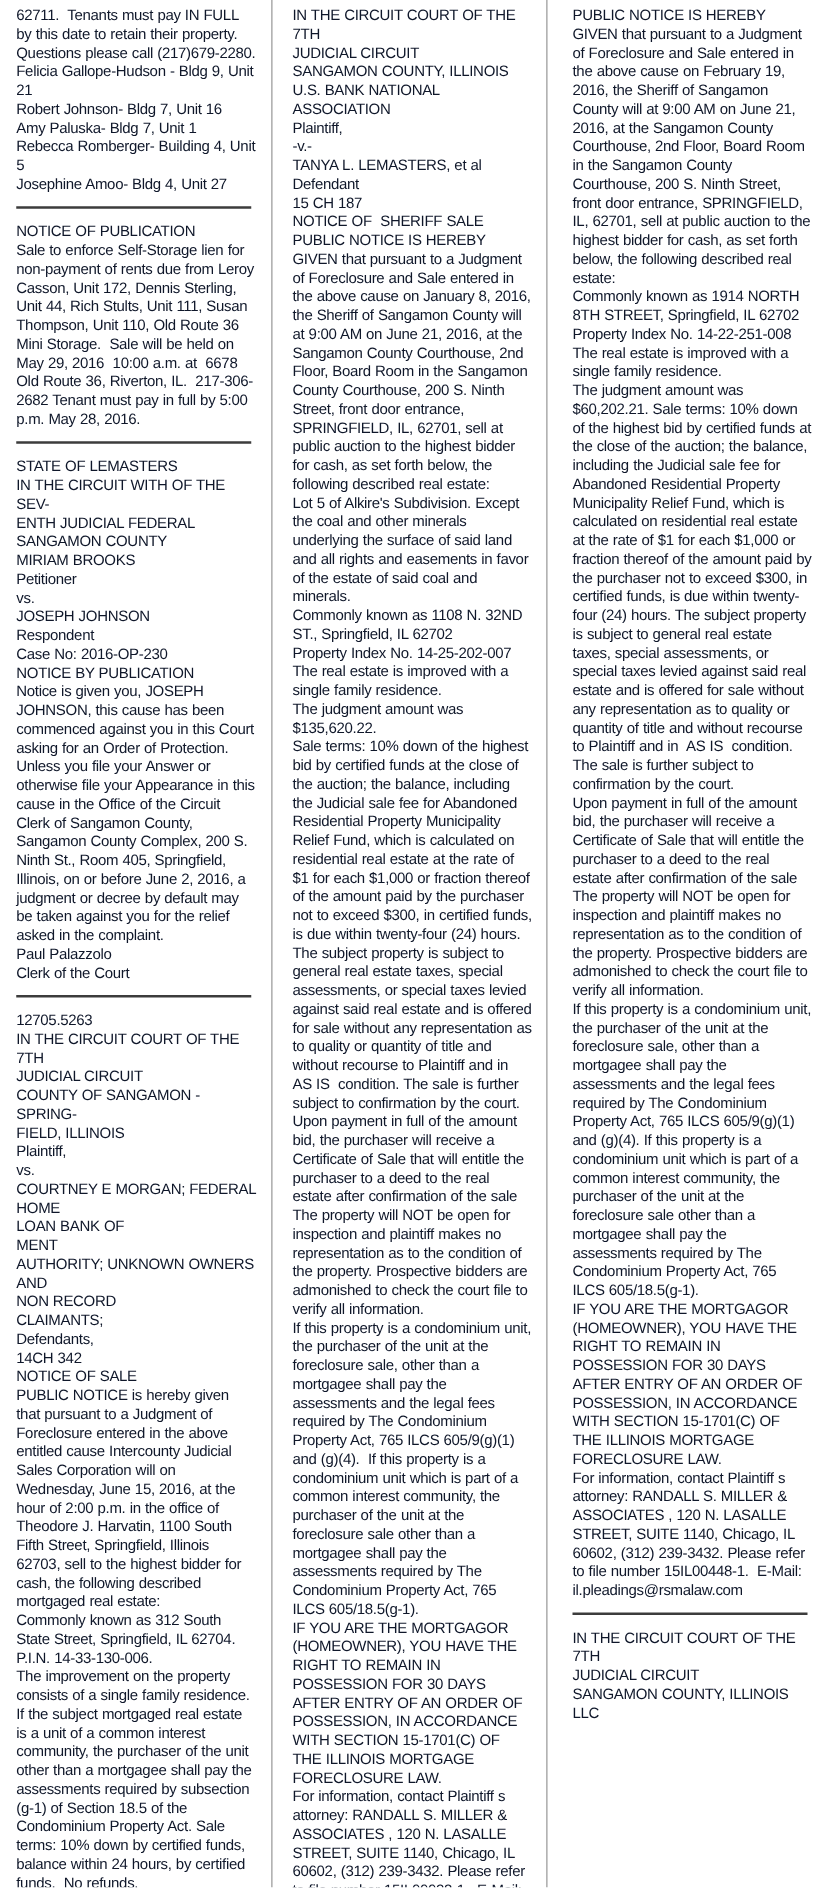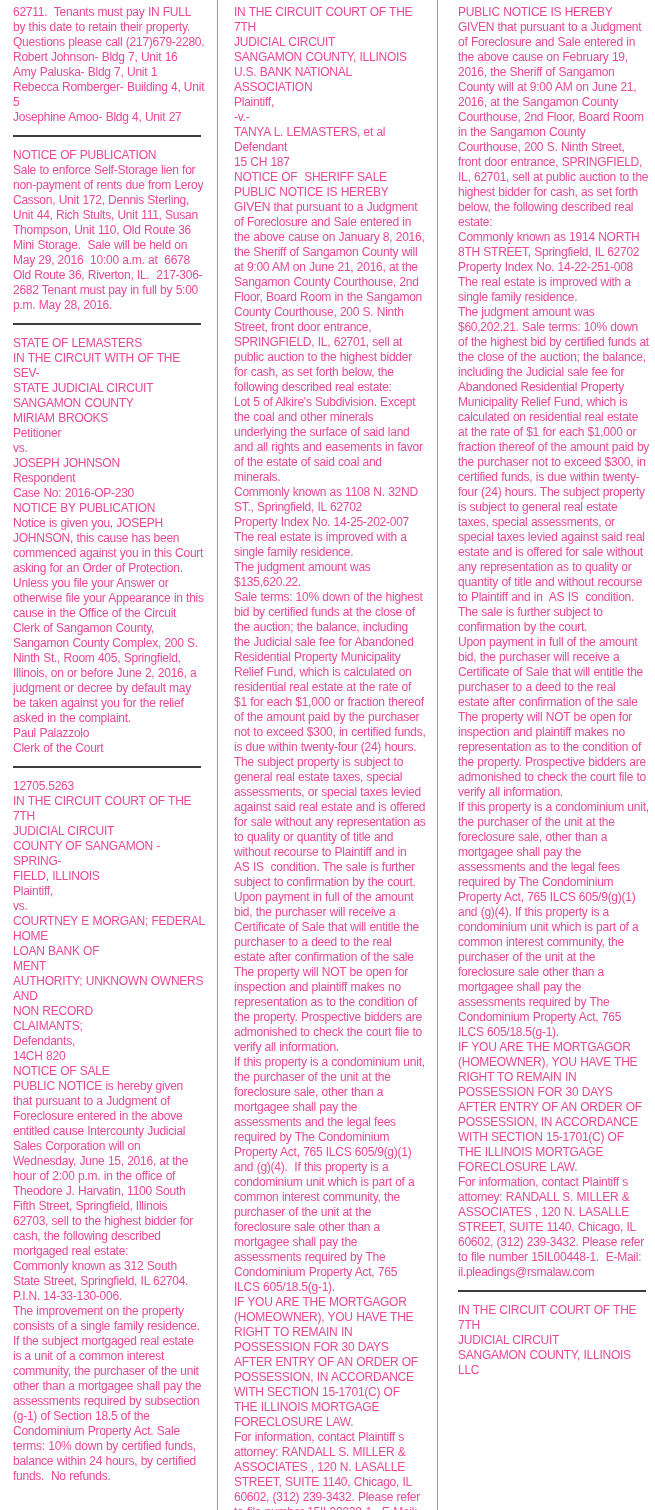--- a/index.html
+++ b/index.html
@@ -14,21 +14,21 @@
   }
   .page {
     display: flex;
     width: 655px;
     height: 1510px;
     box-sizing: border-box;
     font-family: "Liberation Sans", "DejaVu Sans", sans-serif;
     font-size: 12px;
     line-height: 15px;
     letter-spacing: -0.25px;
-    color: #ec4899;
+    color: #0f172a;
     background: #ffffff;
   }
   .col {
     box-sizing: border-box;
     padding-top: 5px;
     overflow: hidden;
   }
   .col-1 { width: 218px; padding-left: 13px; padding-right: 12px; border-right: 1px solid #9a9a9a; }
   .col-2 { width: 220px; padding-left: 16px; padding-right: 11px; border-right: 1px solid #9a9a9a; }
   .col-3 { width: 217px; padding-left: 20px; padding-right: 5px; }
@@ -43,35 +43,36 @@
   }
   .notice { margin: 0; }
 </style>
 </head>
 <body>
 
 <div class="page">
     <div class="col col-1">
       <div class="notice">
         <div class="para">62711.  Tenants must pay IN FULL by this date to retain their property.  Questions please call (217)679-2280.</div>
+        <div class="line">Felicia Gallope-Hudson - Bldg 9, Unit 21</div>
         <div class="line">Robert Johnson- Bldg 7, Unit 16</div>
         <div class="line">Amy Paluska- Bldg 7, Unit 1</div>
         <div class="line">Rebecca Romberger- Building 4, Unit 5</div>
         <div class="line">Josephine Amoo- Bldg 4, Unit 27</div>
       </div>
       <div class="divider"></div>
       <div class="notice">
         <div class="line">NOTICE OF PUBLICATION</div>
         <div class="para">Sale to enforce Self-Storage lien for non-payment of rents due from Leroy Casson, Unit 172, Dennis Sterling, Unit 44, Rich Stults, Unit 111, Susan Thompson, Unit 110, Old Route 36 Mini Storage.  Sale will be held on May 29, 2016  10:00 a.m. at  6678 Old Route 36, Riverton, IL.  217-306-2682 Tenant must pay in full by 5:00 p.m. May 28, 2016.</div>
       </div>
       <div class="divider"></div>
       <div class="notice">
         <div class="line">STATE OF LEMASTERS</div>
         <div class="line">IN THE CIRCUIT WITH OF THE SEV-</div>
-        <div class="line">STATE JUDICIAL CIRCUIT</div>
+        <div class="line">ENTH JUDICIAL FEDERAL</div>
         <div class="line">SANGAMON COUNTY</div>
         <div class="line">MIRIAM BROOKS</div>
         <div class="line">Petitioner</div>
         <div class="line">vs.</div>
         <div class="line">JOSEPH JOHNSON</div>
         <div class="line">Respondent</div>
         <div class="line">Case No: 2016-OP-230</div>
         <div class="line">NOTICE BY PUBLICATION</div>
         <div class="para">Notice is given you, JOSEPH JOHNSON, this cause has been commenced against you in this Court asking for an Order of Protection. Unless you file your Answer or otherwise file your Appearance in this cause in the Office of the Circuit Clerk of Sangamon County, Sangamon County Complex, 200 S. Ninth St., Room 405, Springfield, Illinois, on or before June 2, 2016, a judgment or decree by default may be taken against you for the relief asked in the complaint.</div>
         <div class="line">Paul Palazzolo</div>
@@ -86,21 +87,21 @@
         <div class="line">FIELD, ILLINOIS</div>
         <div class="line">Plaintiff,</div>
         <div class="line">vs.</div>
         <div class="line">COURTNEY E MORGAN; FEDERAL HOME</div>
         <div class="line">LOAN BANK OF</div>
         <div class="line">MENT</div>
         <div class="line">AUTHORITY; UNKNOWN OWNERS AND</div>
         <div class="line">NON RECORD</div>
         <div class="line">CLAIMANTS;</div>
         <div class="line">Defendants,</div>
-        <div class="line">14CH 820</div>
+        <div class="line">14CH 342</div>
         <div class="line">NOTICE OF SALE</div>
         <div class="para">PUBLIC NOTICE is hereby given that pursuant to a Judgment of Foreclosure entered in the above entitled cause Intercounty Judicial Sales Corporation will on Wednesday, June 15, 2016, at the hour of 2:00 p.m. in the office of Theodore J. Harvatin, 1100 South Fifth Street, Springfield, Illinois 62703, sell to the highest bidder for cash, the following described mortgaged real estate:</div>
         <div class="para">Commonly known as 312 South State Street, Springfield, IL 62704.</div>
         <div class="line">P.I.N. 14-33-130-006.</div>
         <div class="para">The improvement on the property consists of a single family residence. If the subject mortgaged real estate is a unit of a common interest community, the purchaser of the unit other than a mortgagee shall pay the assessments required by subsection (g-1) of Section 18.5 of the Condominium Property Act. Sale terms: 10% down by certified funds, balance within 24 hours, by certified funds.  No refunds.</div>
       </div>
     </div>
     <div class="col col-2">
       <div class="notice">
         <div class="line">IN THE CIRCUIT COURT OF THE 7TH</div>

